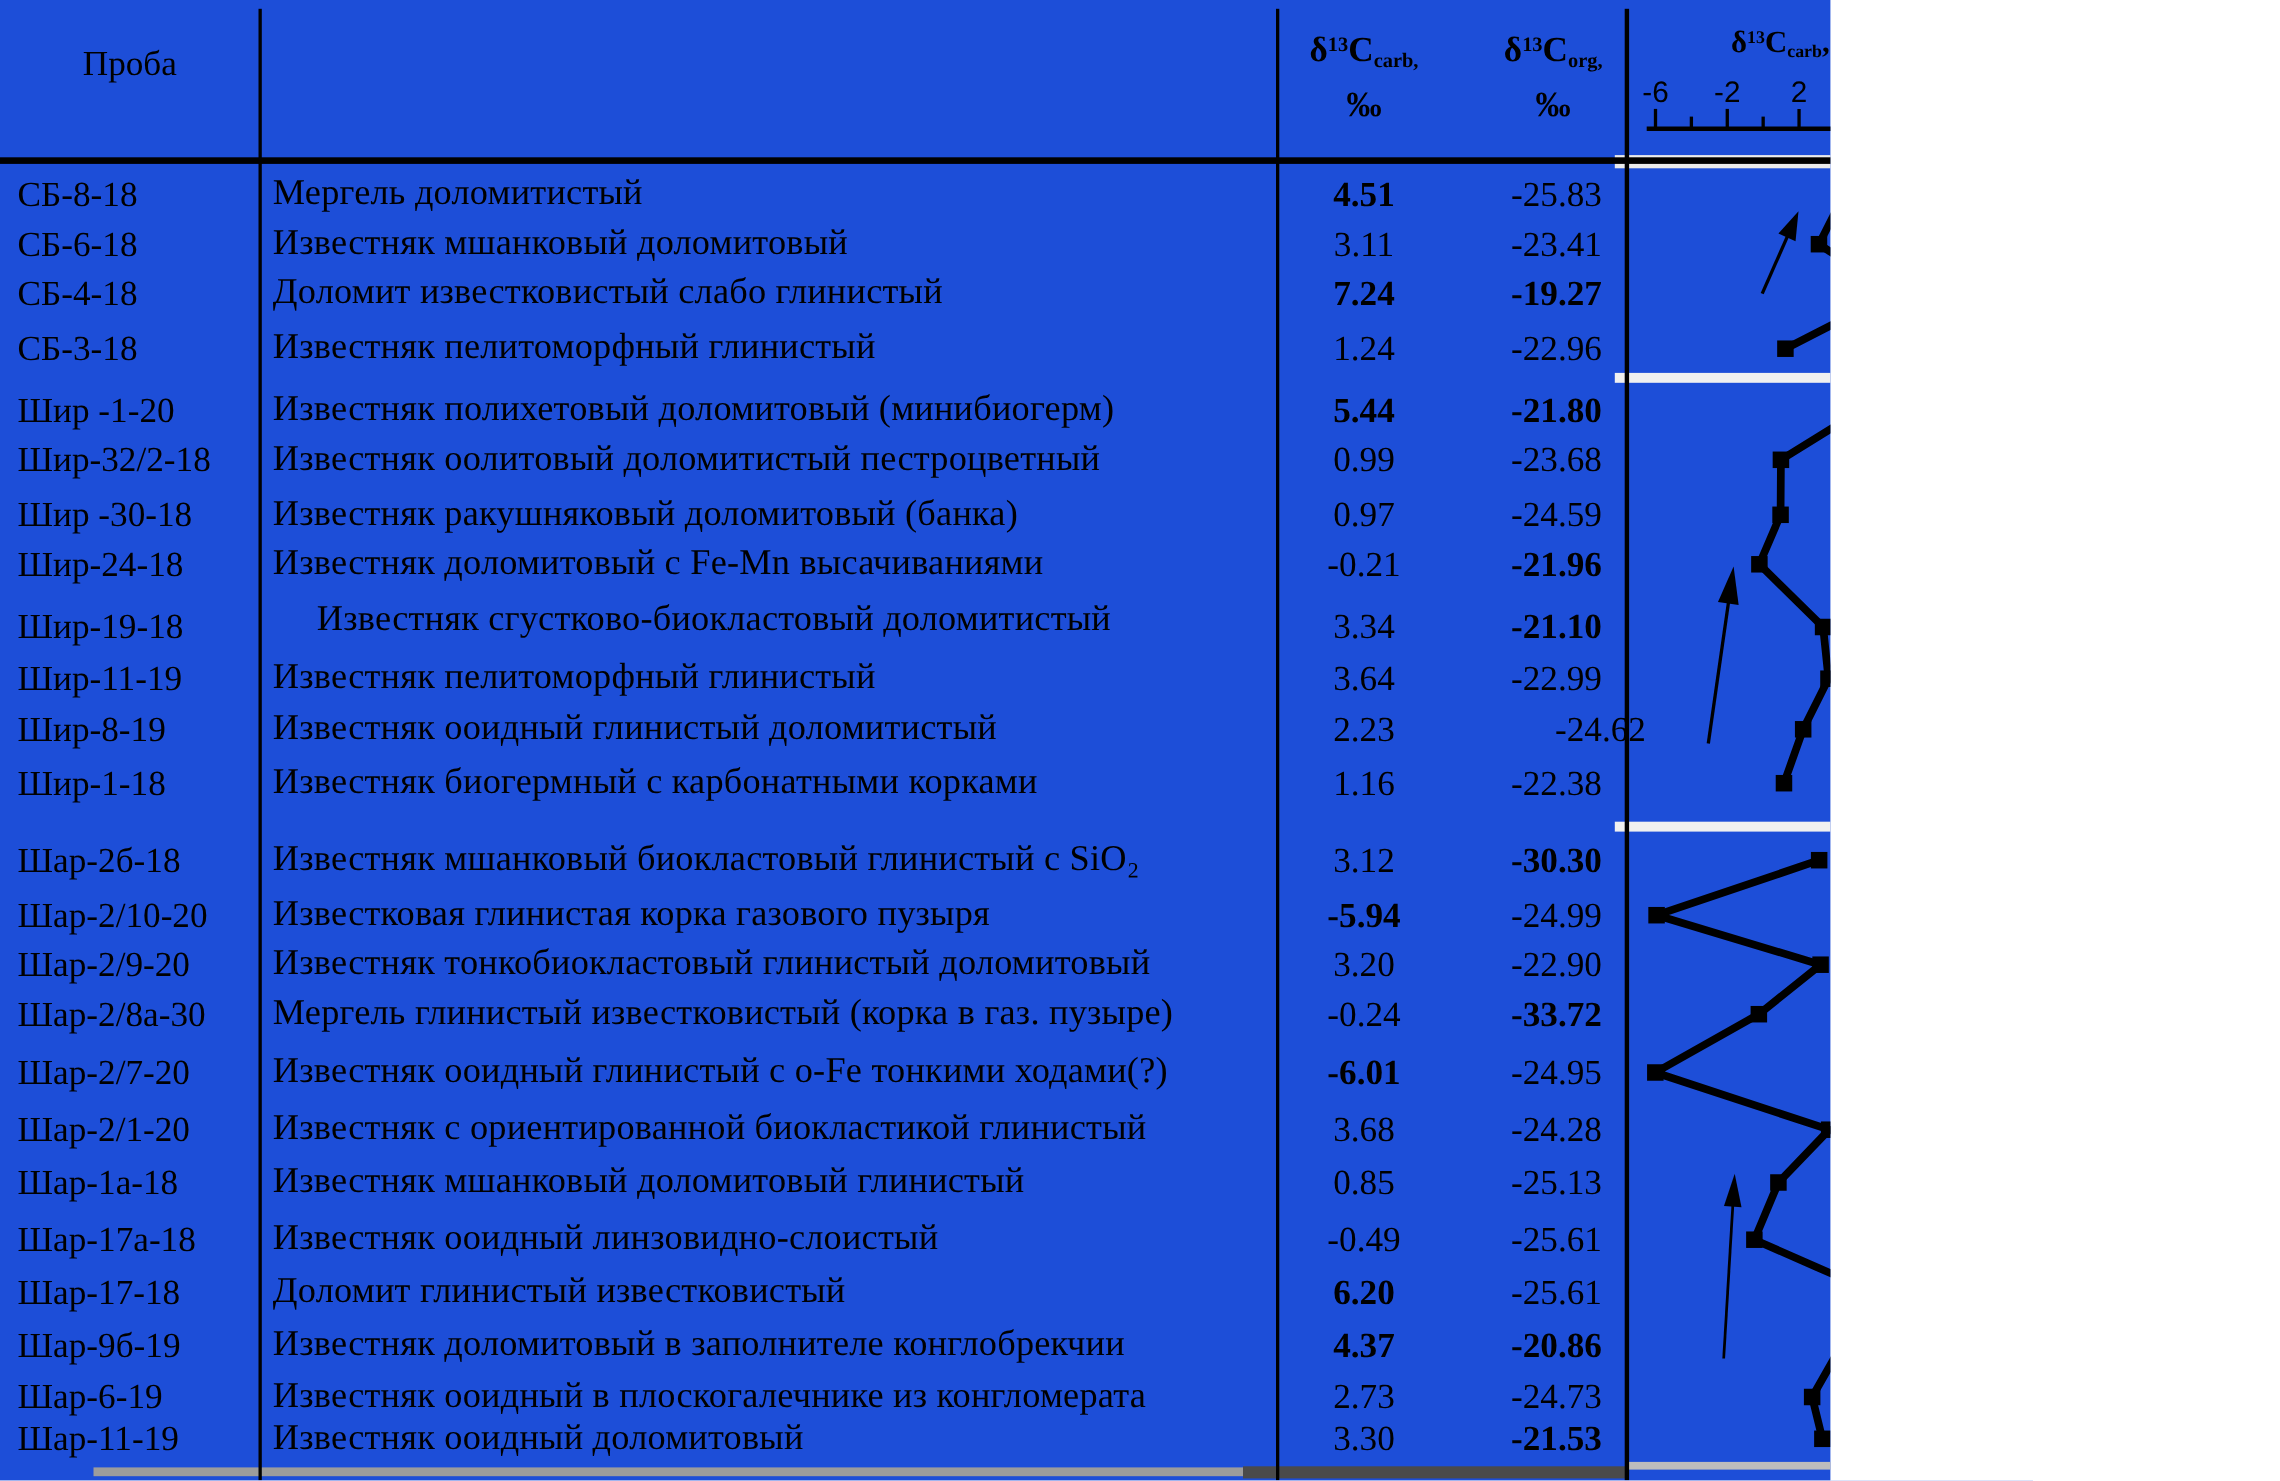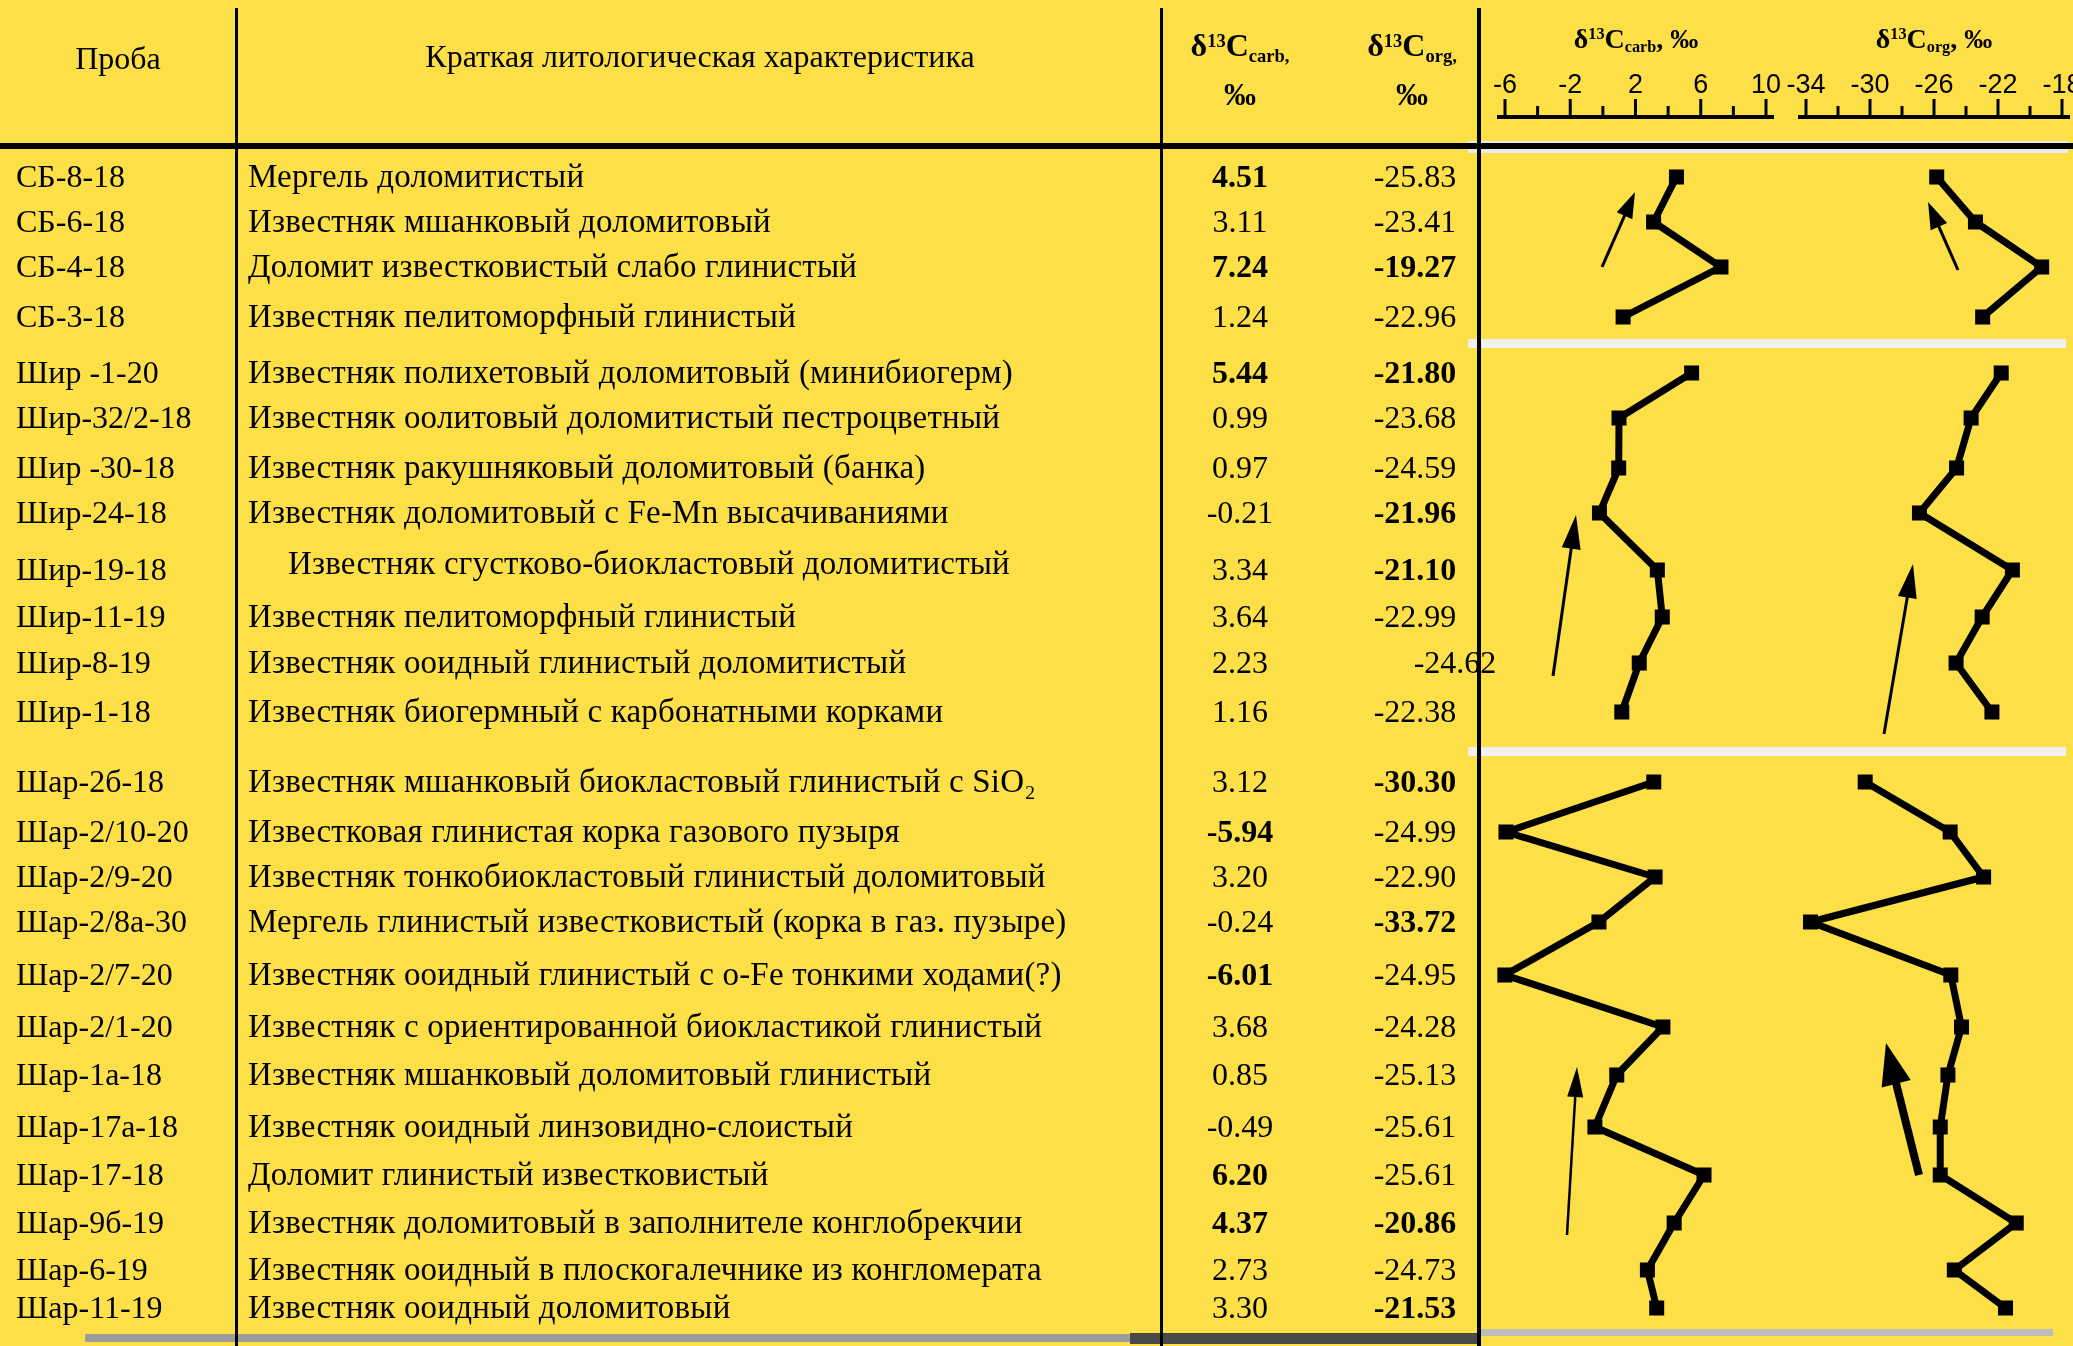--- a/index.html
+++ b/index.html
@@ -1,37 +1,36 @@
 <!DOCTYPE html>
 <html><head>
 <meta charset="utf-8">
 <style>
   html,body{margin:0;padding:0;background:#fff;}
-  #screen{position:relative;width:2073px;height:1346px;background:#fde047;overflow:hidden;
+  #screen{position:relative;width:1664px;height:1346px;background:#1d4ed8;overflow:hidden;
           font-family:"Liberation Serif","DejaVu Serif",serif;color:#000;}
   .hdr{position:absolute;transform:translate(-50%,-50%);text-align:center;font-size:32px;white-space:nowrap;}
   .chart-title{position:absolute;transform:translate(-50%,-50%);font-size:28px;font-weight:600;white-space:nowrap;}
   .num-hdr{position:absolute;transform:translate(-50%,0);text-align:center;font-size:32px;font-weight:600;line-height:38px;white-space:nowrap;}
   sup{font-size:.58em;vertical-align:.5em;}
   sub{font-size:.58em;vertical-align:-.3em;}
   .row-cell{position:absolute;transform:translateY(-52%);white-space:nowrap;line-height:1;}
   .sample-cell{font-size:32px;}
   .litho-cell{font-size:33px;letter-spacing:.2px;}
   .val-cell{font-size:32px;text-align:center;transform:translate(-50%,-52%);}
   .v-bold{font-weight:700;}
   svg text{font-family:"Liberation Sans","DejaVu Sans",sans-serif;}
 </style>
 </head>
 <body>
 
 <div id="screen">
 
   <div class="hdr" style="left:118px;top:58px;">Проба</div>
 
-  <div class="hdr" style="left:700px;top:56px;">Краткая литологическая характеристика</div>
 
   <div class="num-hdr" style="left:1240px;top:22px;">
     <div><span>δ</span><sup>13</sup><span>C</span><sub>carb,</sub></div>
     <div>‰</div>
   </div>
 
   <div class="num-hdr" style="left:1412px;top:22px;">
     <div><span>δ</span><sup>13</sup><span>C</span><sub>org,</sub></div>
     <div>‰</div>
   </div>

